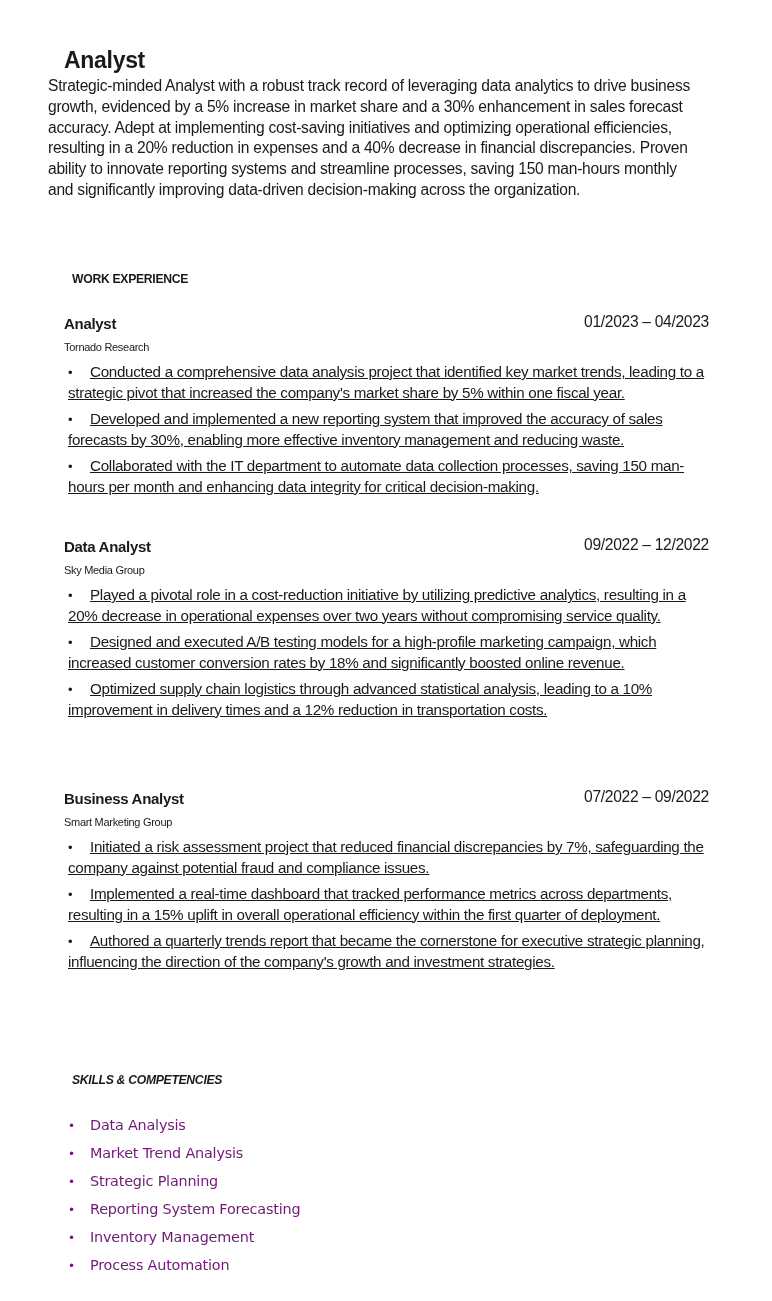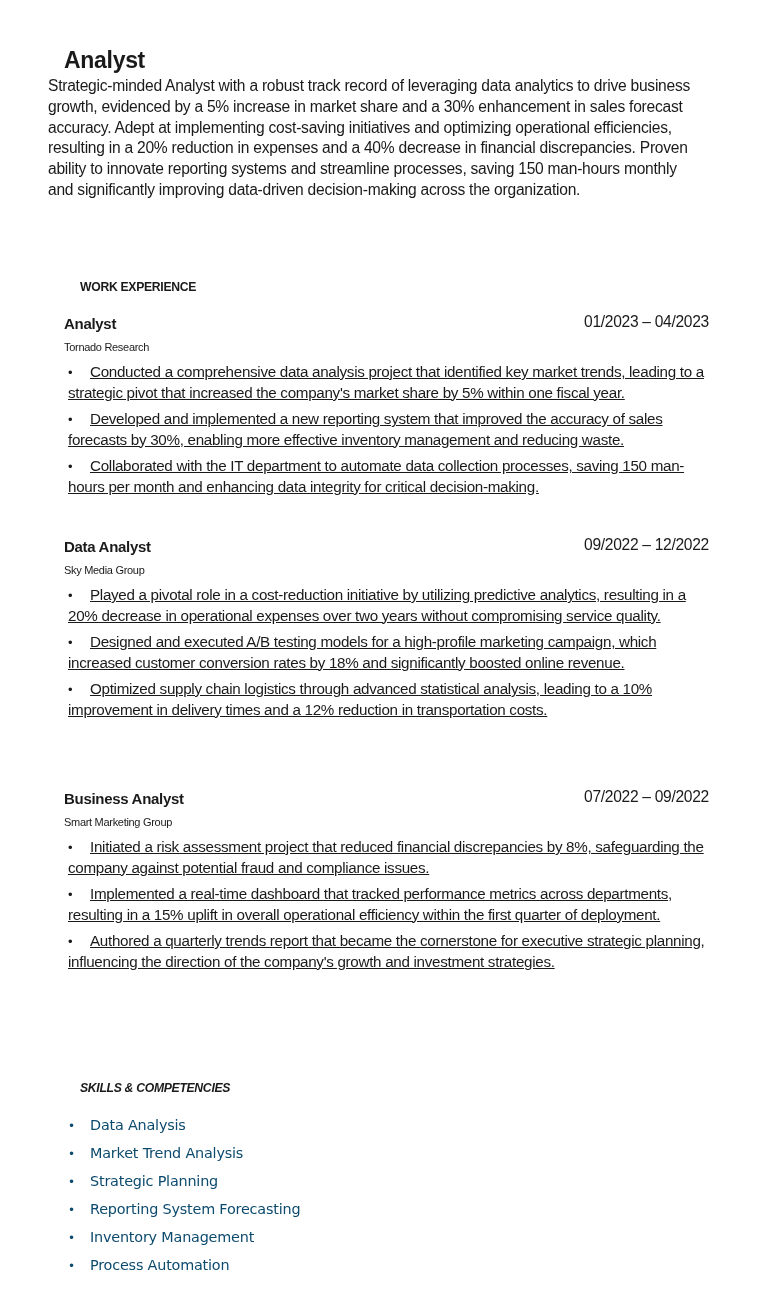--- a/index.html
+++ b/index.html
@@ -35,21 +35,21 @@
       line-height: 20.8px;
       letter-spacing: -0.25px;
       margin: 0;
     }
     .section-heading {
       position: absolute;
       left: 64px;
       font-size: 12.2px;
       letter-spacing: -0.3px;
       text-transform: uppercase;
-      margin: 16px;
+      margin: 8px;
       line-height: 16px;
     }
     .h-work { top: 263px; }
     .h-skills { top: 1064px; font-style: italic; }
 
     .job { position: absolute; left: 64px; width: 645px; }
     .job-head { position: relative; height: 22px; }
     .job-title {
       font-weight: bold;
       font-size: 15px;
@@ -90,21 +90,21 @@
       top: 1112px;
       left: 64px;
       list-style: none;
       margin: 0; padding: 0;
     }
     .skills li {
       font-family: "DejaVu Sans", sans-serif;
       font-size: 14.4px;
       line-height: 27px;
       letter-spacing: -0.2px;
-      color: #0c4a6e;
+      color: #701a75;
     }
     .skills li .dot {
       display: inline-block;
       width: 26px;
       padding-left: 4px;
       box-sizing: border-box;
       font-size: 12px;
     }
   </style>
 </head>
@@ -142,21 +142,21 @@
     </ul>
   </div>
 
   <div class="job job-3">
     <div class="job-head">
       <span class="job-title">Business Analyst</span>
       <span class="job-dates">07/2022 – 09/2022</span>
     </div>
     <div class="company">Smart Marketing Group</div>
     <ul class="bullets">
-      <li><span class="dot">•</span><span>Initiated a risk assessment project that reduced financial discrepancies by 8%, safeguarding the company against potential fraud and compliance issues.</span></li>
+      <li><span class="dot">•</span><span>Initiated a risk assessment project that reduced financial discrepancies by 7%, safeguarding the company against potential fraud and compliance issues.</span></li>
       <li><span class="dot">•</span><span>Implemented a real-time dashboard that tracked performance metrics across departments, resulting in a 15% uplift in overall operational efficiency within the first quarter of deployment.</span></li>
       <li><span class="dot">•</span><span>Authored a quarterly trends report that became the cornerstone for executive strategic planning, influencing the direction of the company's growth and investment strategies.</span></li>
     </ul>
   </div>
 
   <h2 class="section-heading h-skills">SKILLS &amp; COMPETENCIES</h2>
 
   <ul class="skills">
     <li><span class="dot">•</span><span>Data Analysis</span></li>
     <li><span class="dot">•</span><span>Market Trend Analysis</span></li>

